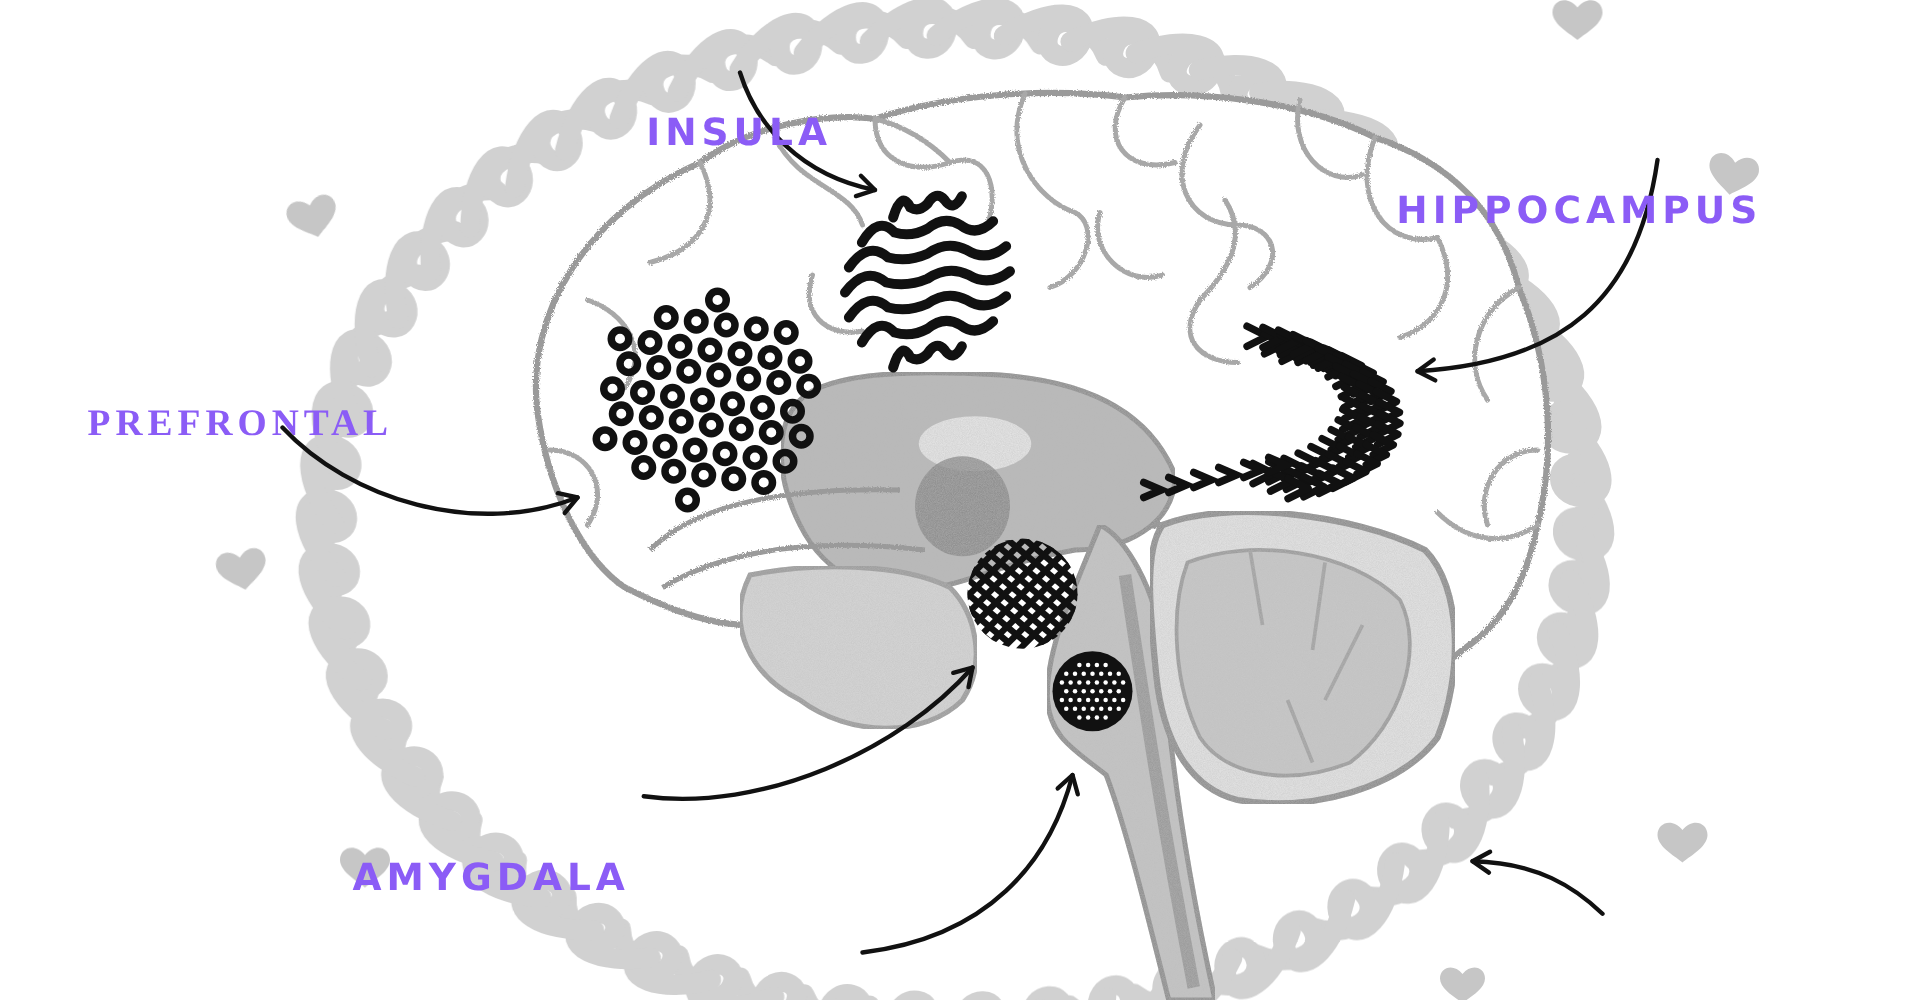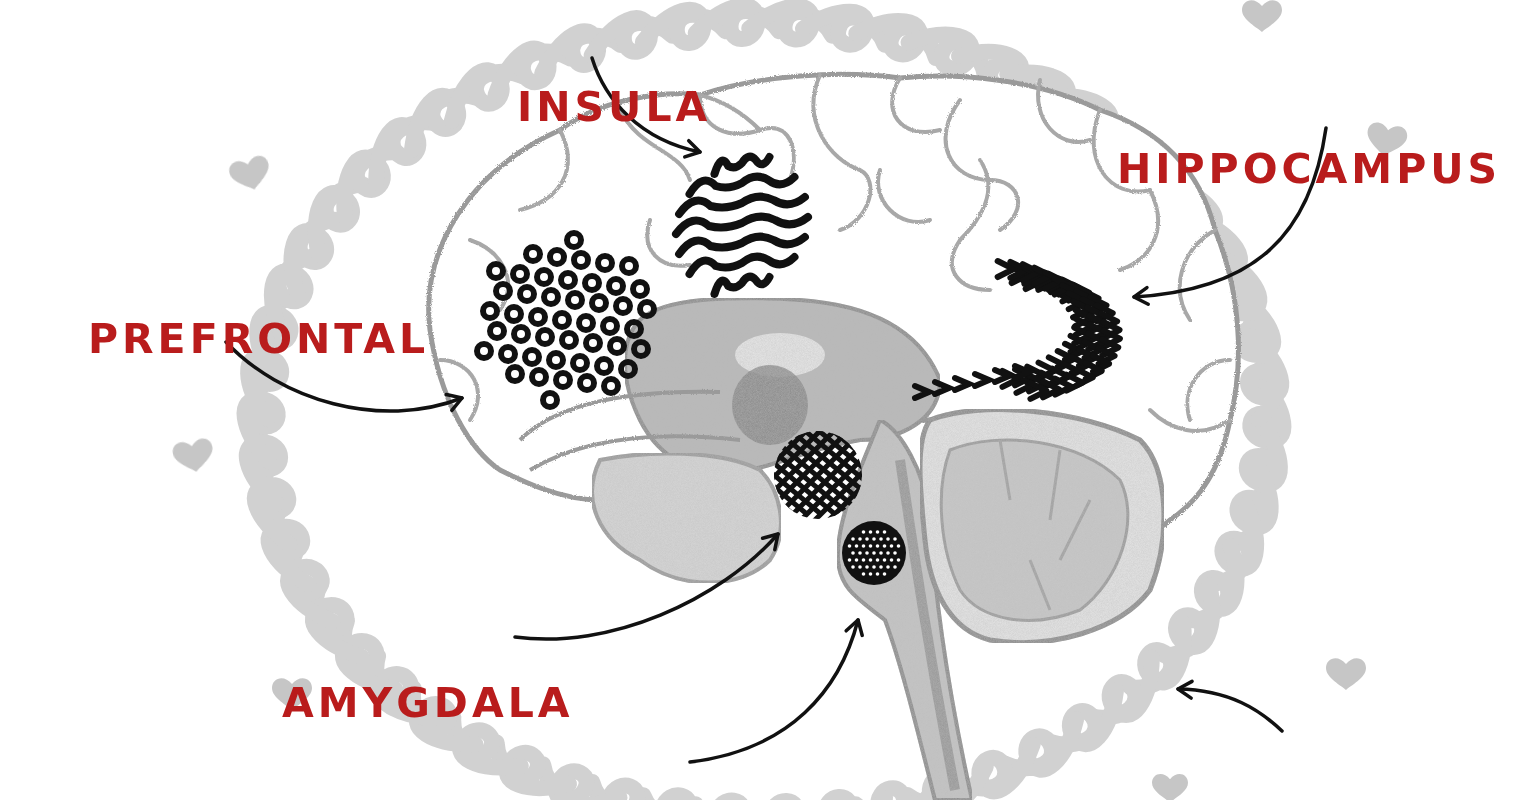--- a/index.html
+++ b/index.html
@@ -3,23 +3,23 @@
   <meta charset="utf-8">
   <style>
     html, body { margin: 0; padding: 0; background: #ffffff; }
     body { width: 1528px; height: 800px; overflow: hidden; position: relative; }
     #stage { position: absolute; left: 0; top: 0; width: 1528px; height: 800px; }
     svg { position: absolute; left: 0; top: 0; }
     .label {
       position: absolute;
       font-family: "DejaVu Sans", sans-serif;
       font-weight: bold;
-      color: #b91c1c;
+      color: #8b5cf6;
       letter-spacing: 4px;
-      font-size: 41px;
+      font-size: 30px;
       line-height: 42px;
       white-space: pre;
       text-transform: uppercase;
     }
     .label span { display: block; }
   </style>
 </head>
 <body>
 
 <div id="stage">
@@ -411,21 +411,21 @@
         </g>
       </g>
   </svg>
 
   <div class="label" style="left:517px; top:2px;">
     <span>INSULA</span>
   </div>
   <div class="label" style="left:1117px; top:64px;">
     <span>HIPPOCAMPUS</span>
   </div>
-  <div class="label" style="left:88px; top:234px;">
+  <div class="label" style="left:70px; top:234px;font-family:Liberation Serif, serif;">
     <span>PREFRONTAL</span>
   </div>
   <div class="label" style="left:282px; top:598px;">
     <span>AMYGDALA</span>
   </div>
   <div class="label" style="left:349px; top:748px;">
     
   </div>
   <div class="label" style="left:1218px; top:750px;">
     

